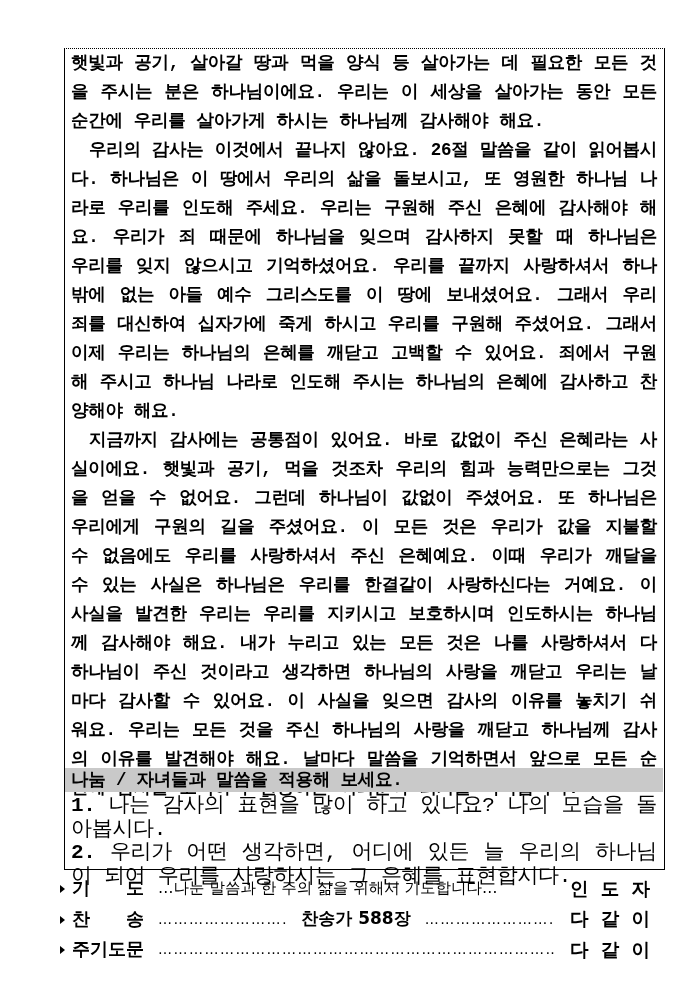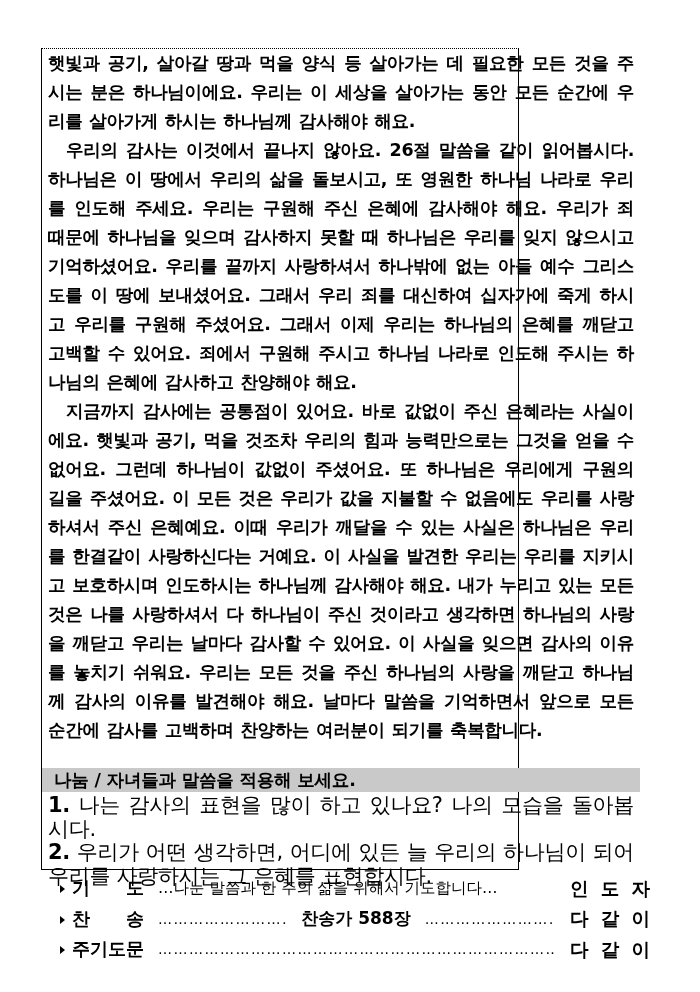--- a/index.html
+++ b/index.html
@@ -10,29 +10,30 @@
     body {
       width: 700px;
       height: 992px;
       position: relative;
       overflow: hidden;
       font-family: "DejaVu Sans", "Liberation Sans", sans-serif;
       color: #000;
     }
     .box {
       position: absolute;
-      left: 41px;
+      left: 64px;
       top: 48px;
-      width: 478px;
+      width: 601px;
       height: 822px;
       border-left: 1.5px solid #000;
       border-right: 1.5px solid #000;
       border-bottom: 1.5px solid #000;
       border-top: 1.5px dotted #000;
       box-sizing: border-box;
+      font-family: Liberation Mono, monospace;
     }
     .main-text {
       position: absolute;
       left: 6px;
       top: 0px;
       width: 586px;
       font-size: 17.5px;
       font-weight: bold;
       line-height: 29px;
       text-align: justify;
@@ -48,21 +49,21 @@
     .share-header {
       position: absolute;
       left: 0;
       top: 719px;
       width: 598px;
       height: 24px;
       background: #c9c9c9;
       font-size: 17.5px;
       font-weight: bold;
       line-height: 24px;
-      padding-left: 12px;
+      padding-left: 6px;
       box-sizing: border-box;
       letter-spacing: -0.2px;
     }
     .share-list {
       position: absolute;
       left: 6px;
       top: 745px;
       width: 586px;
       font-size: 21px;
       line-height: 23.5px;

